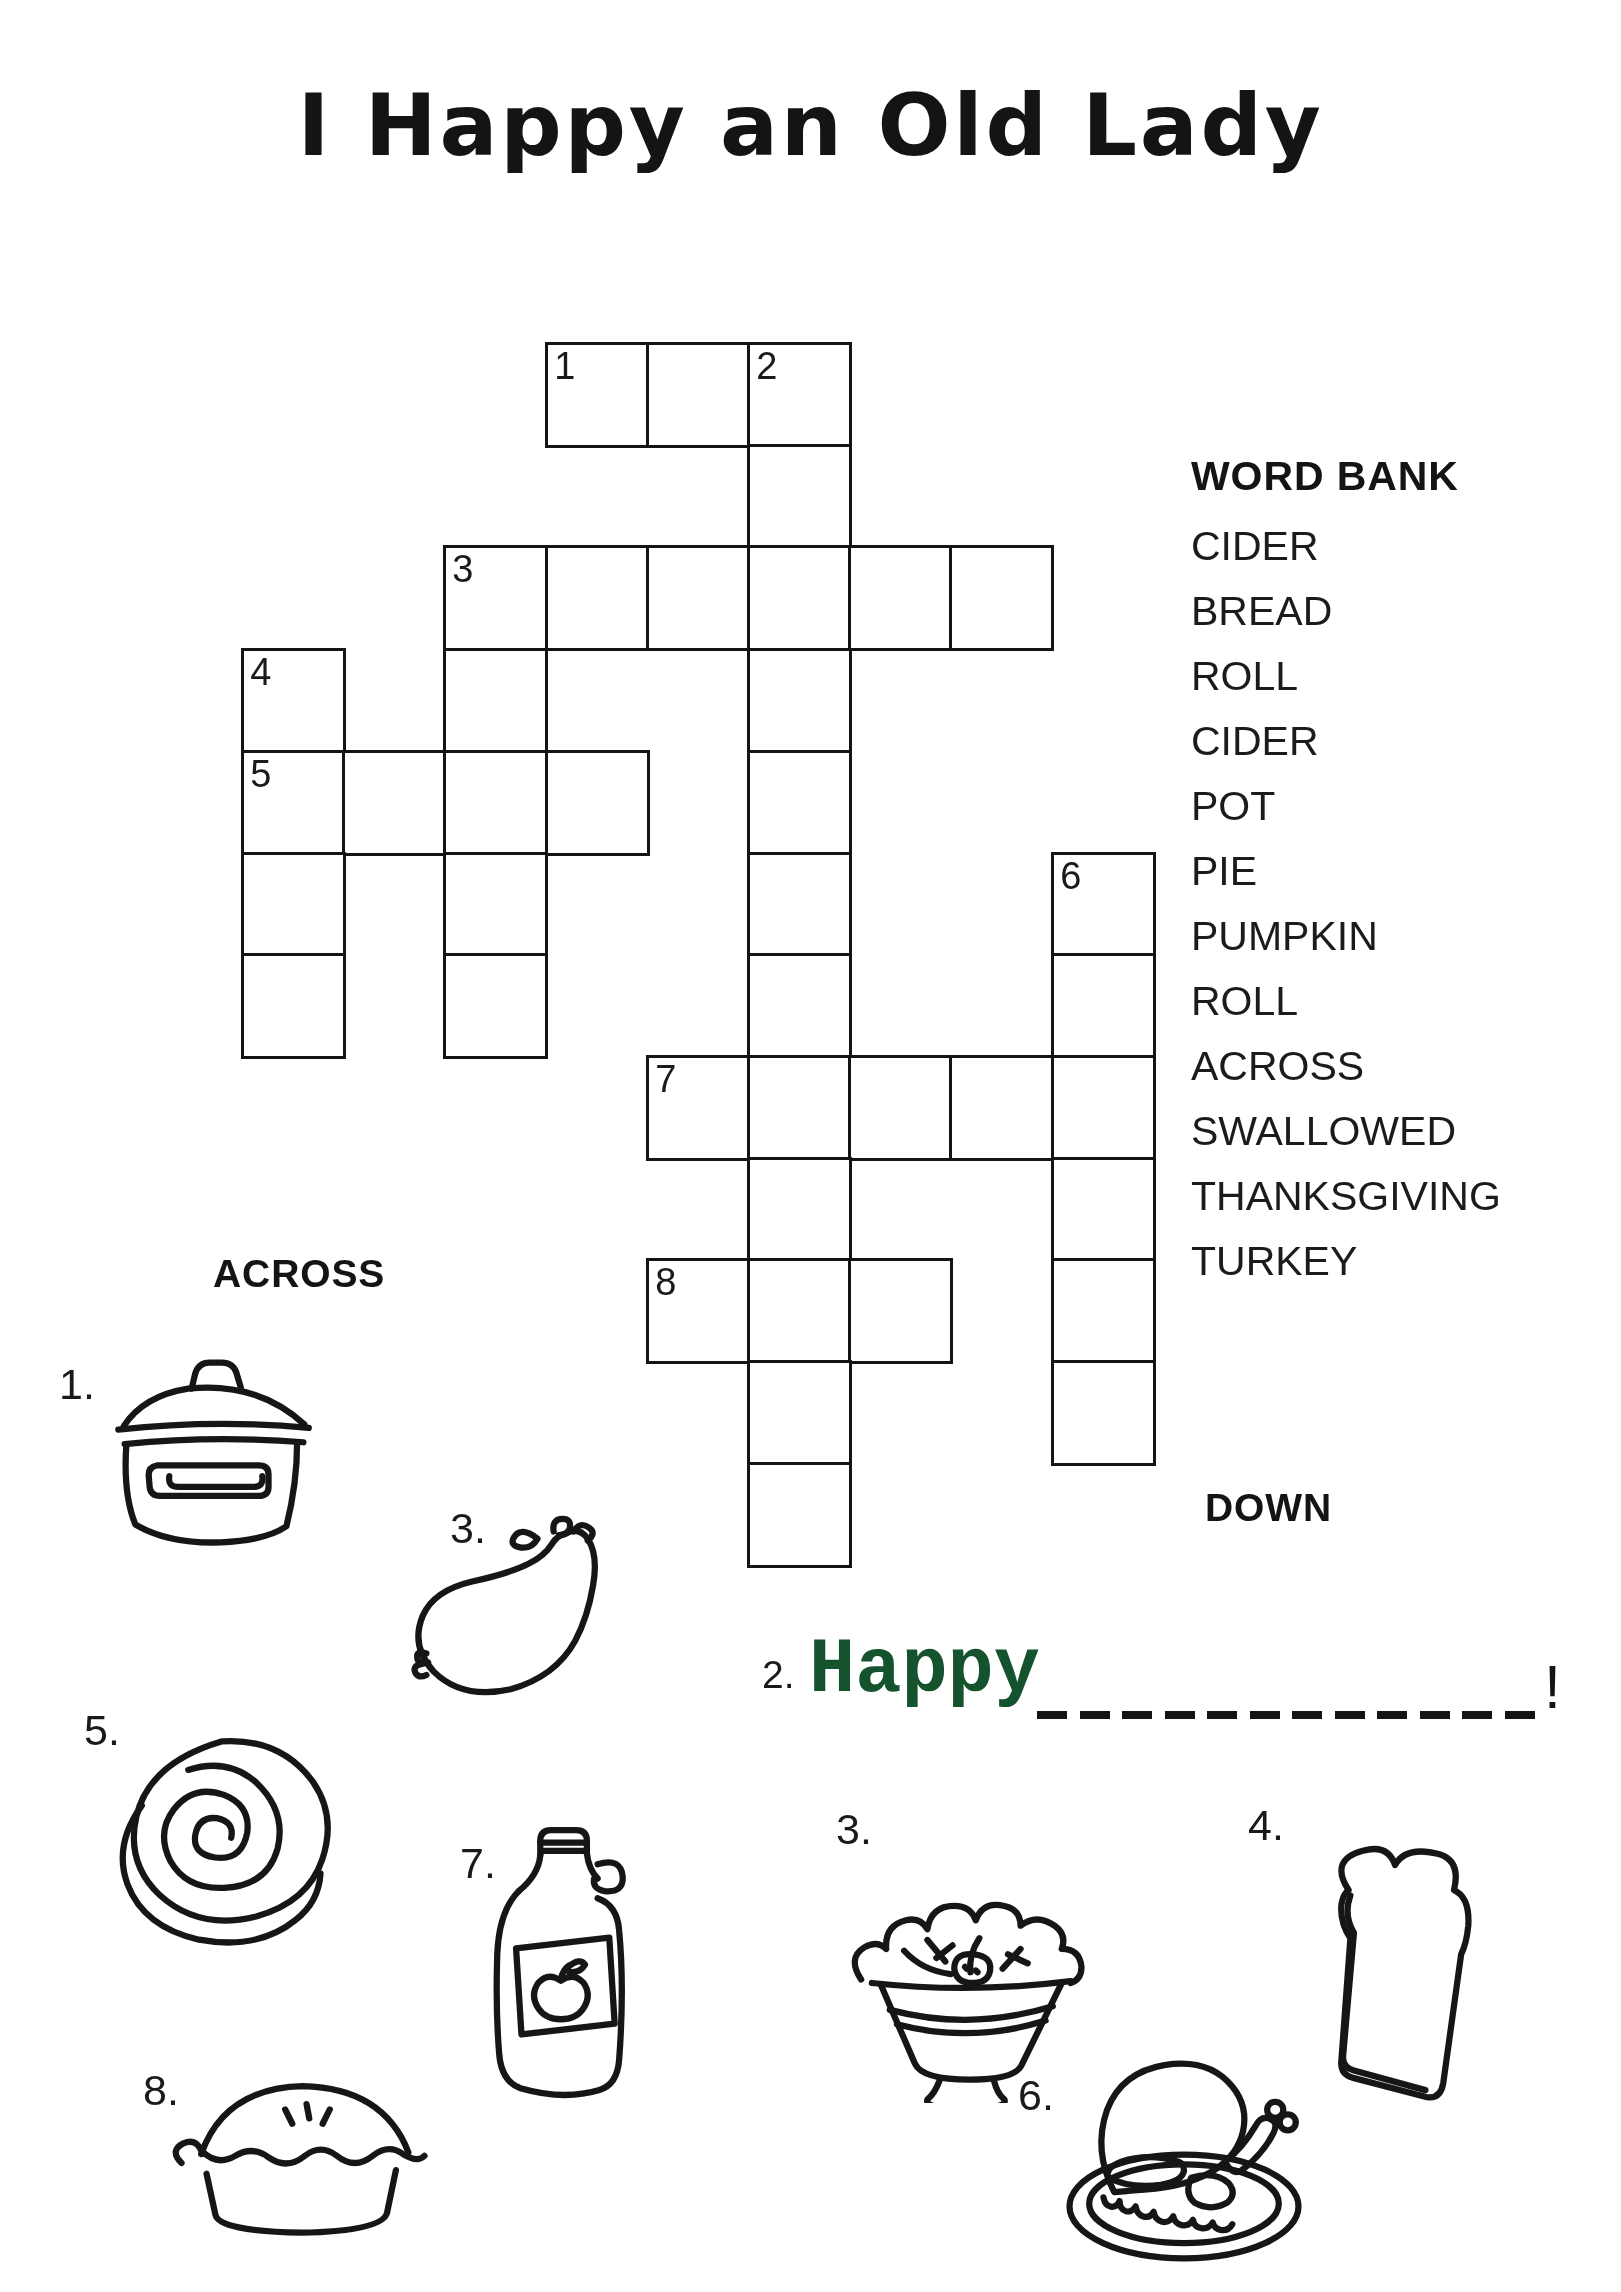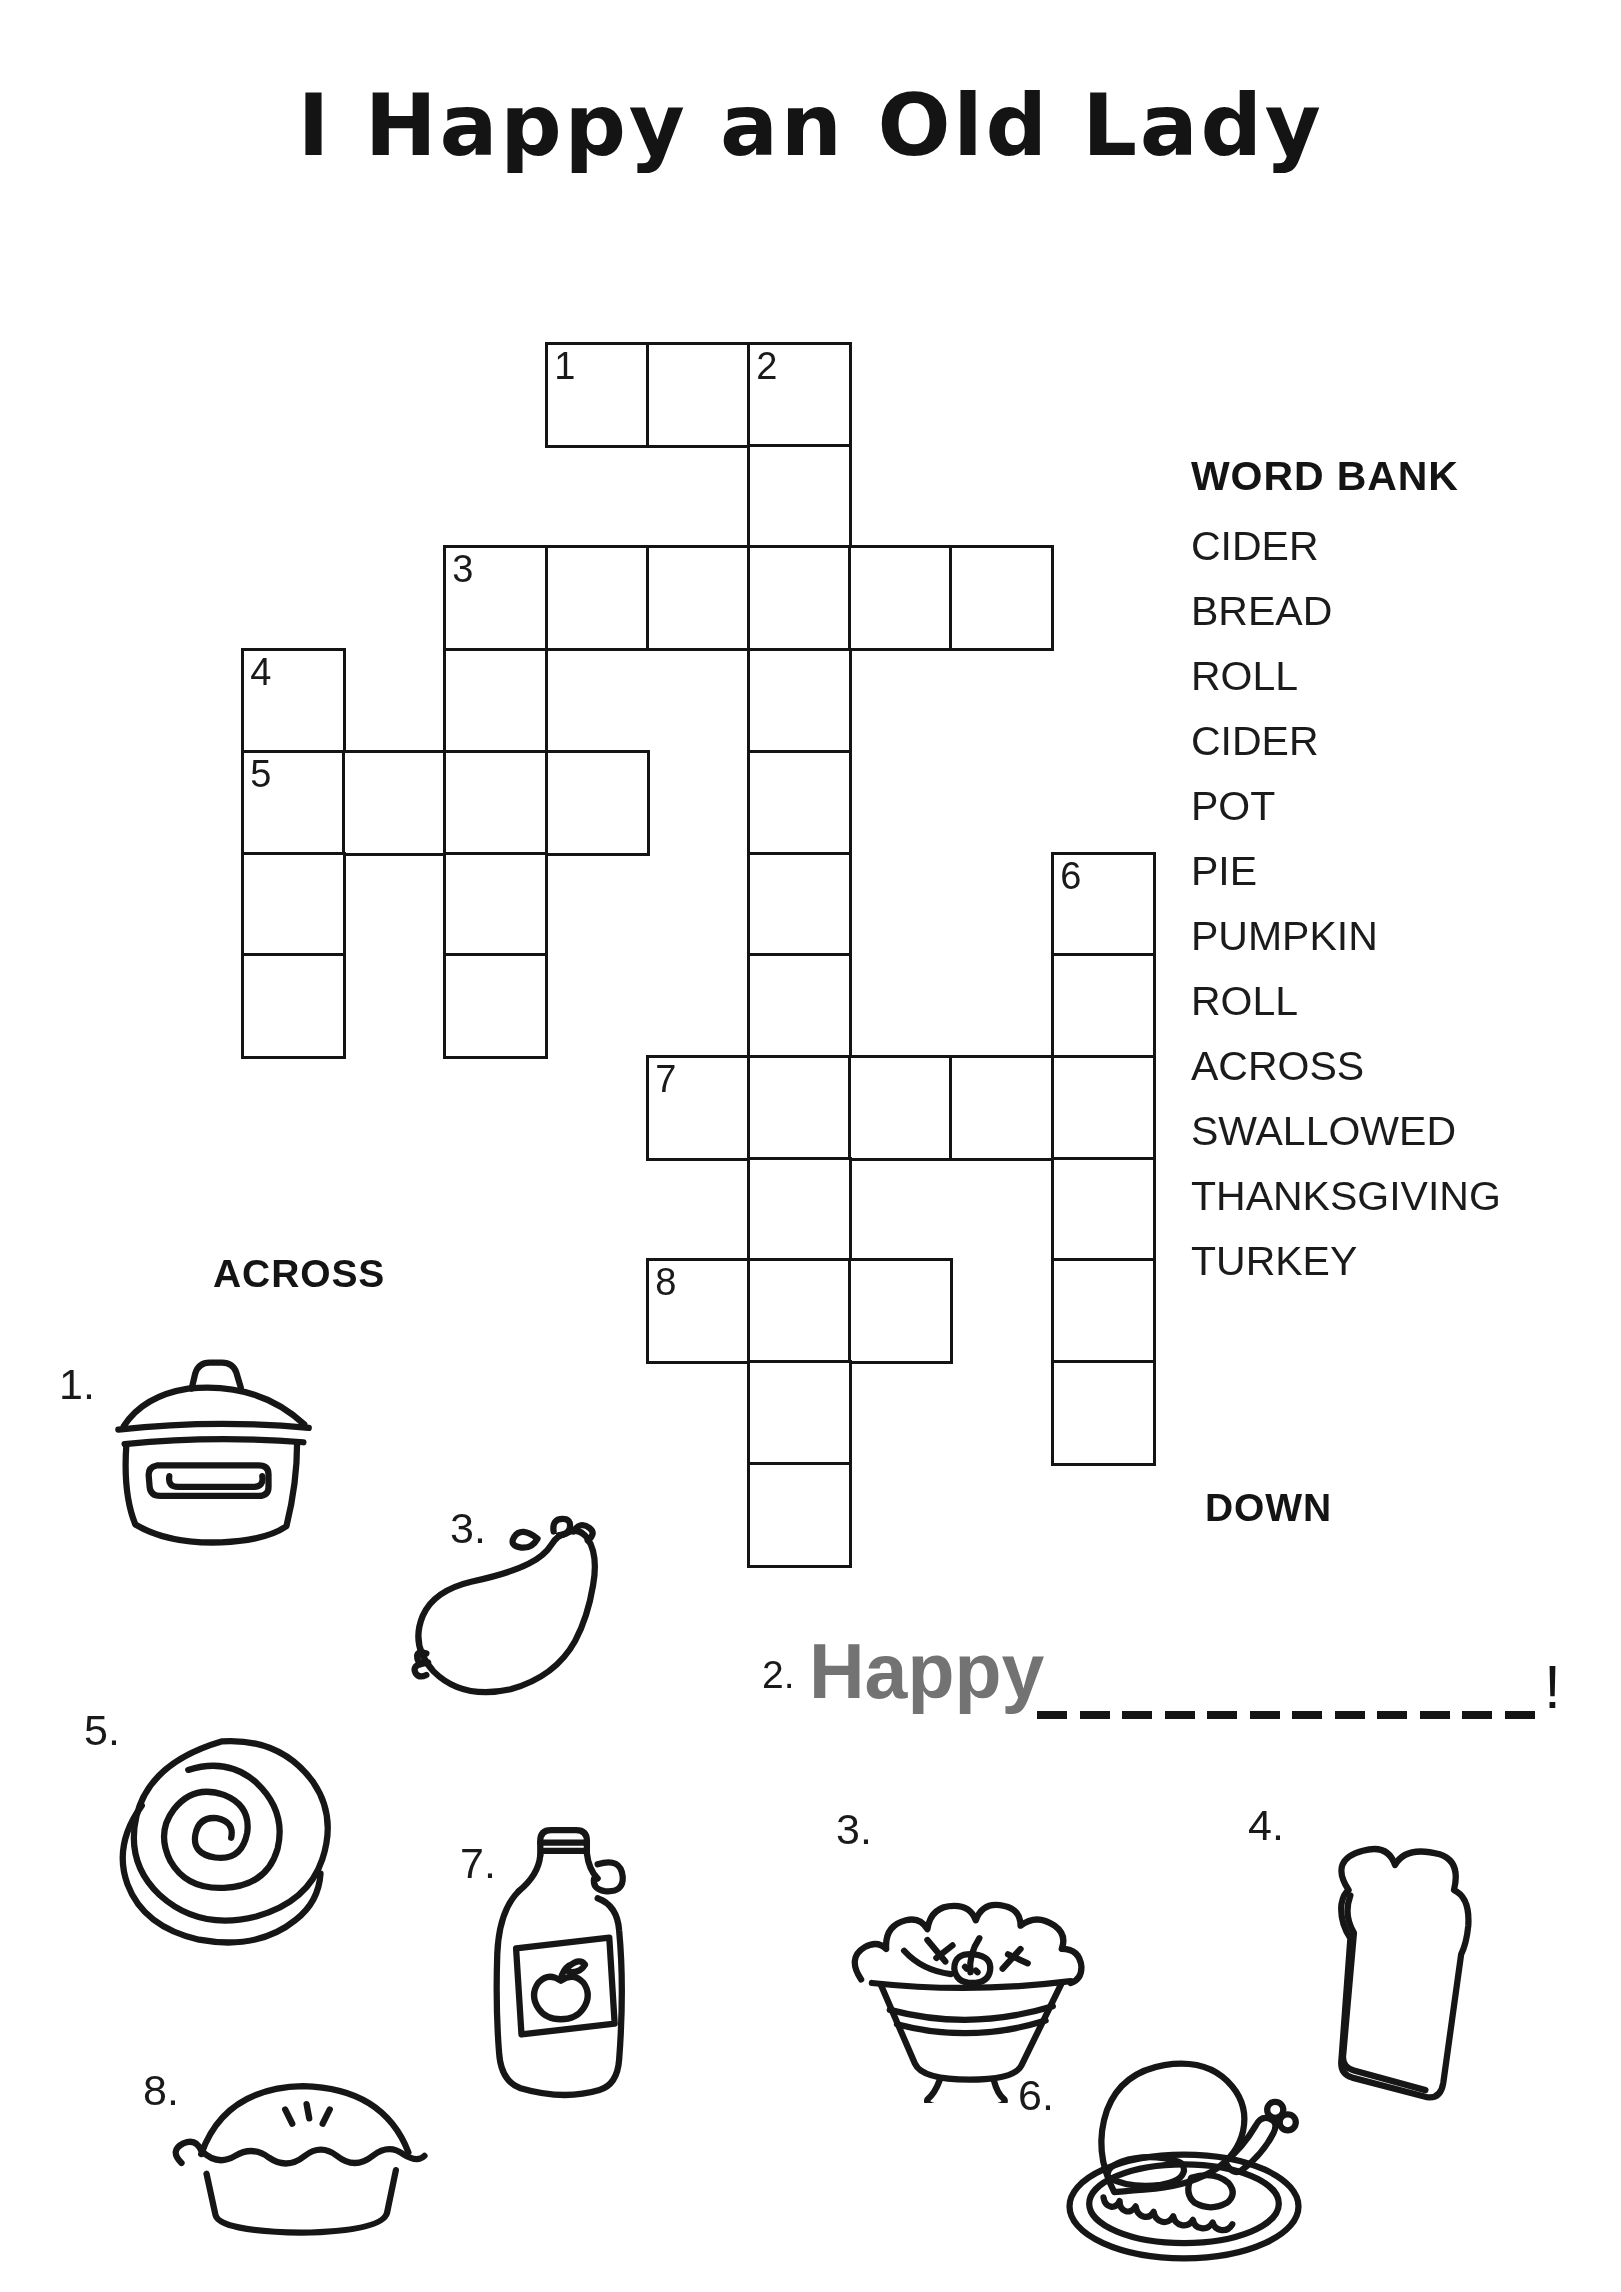--- a/index.html
+++ b/index.html
@@ -53,22 +53,22 @@
   .word-bank li{
     font-size:41px;line-height:65px;color:#1b1b1b;
   }
   .sec-header{
     font-weight:700;font-size:39px;line-height:39px;color:#141414;letter-spacing:0.9px;
   }
   .clue-num{
     font-size:43px;line-height:47px;color:#1a1a1a;
   }
   .happy-word{
-    font-family:Liberation Sans, sans-serif;
-    font-weight:700;font-size:77px;line-height:86px;color:#737373;
+    font-family:Liberation Mono, monospace;
+    font-weight:700;font-size:77px;line-height:86px;color:#14532d;
   }
   .happy-num{font-size:39px;line-height:43px;color:#1a1a1a;}
   #answer-blank{
     display:flex;gap:12.5px;align-items:flex-end;
   }
   #answer-blank .dash{
     width:30px;height:8px;background:#141414;display:inline-block;
   }
   .excl{font-size:61px;line-height:68px;color:#141414;}
   .drawing{position:absolute;}

